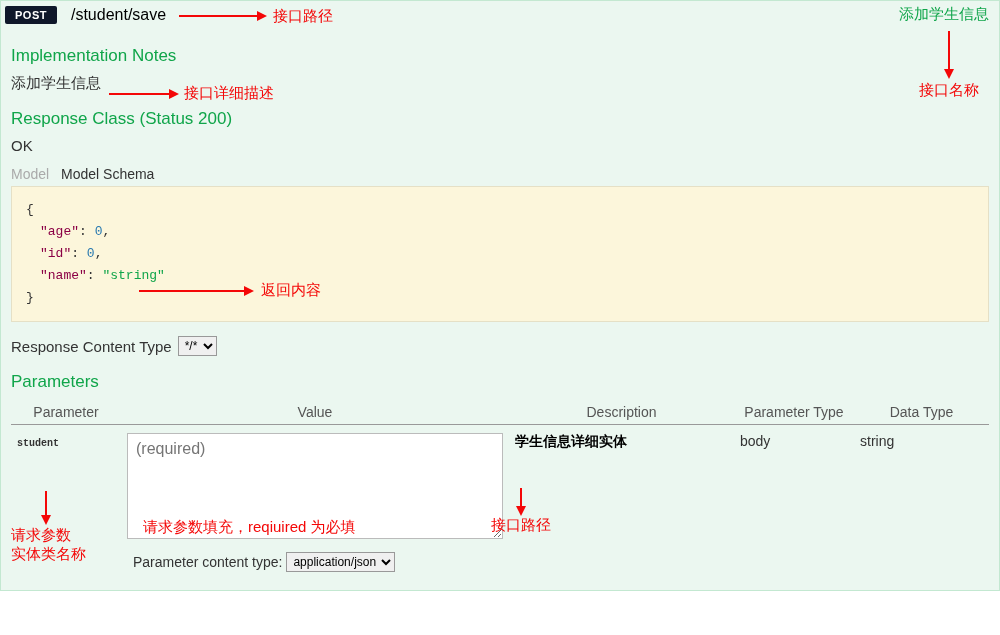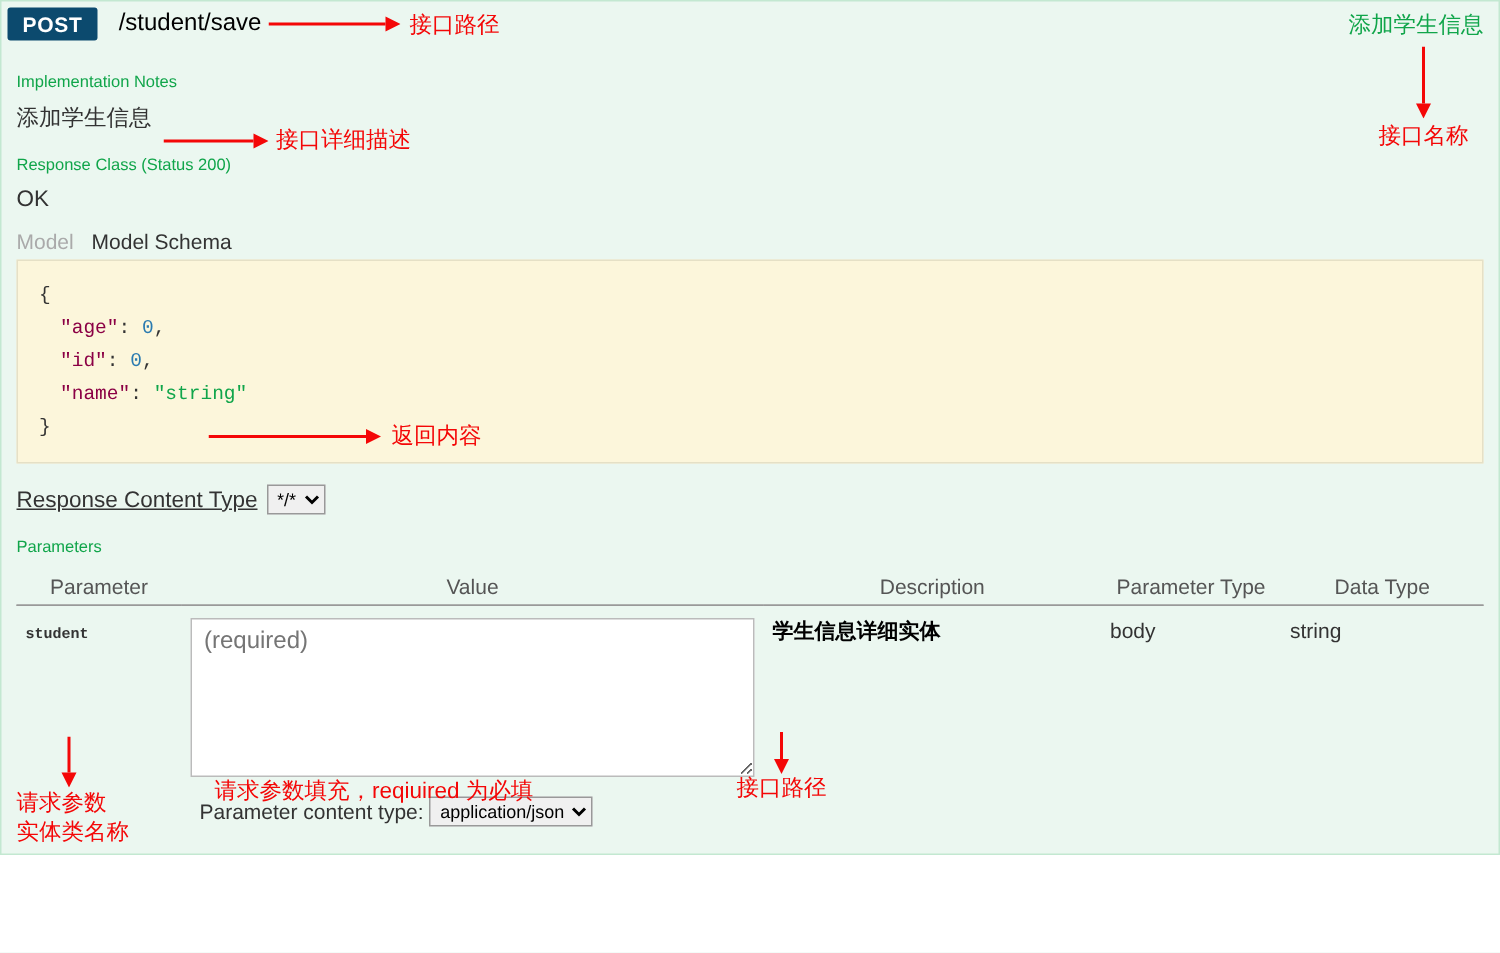--- a/index.html
+++ b/index.html
@@ -15,44 +15,44 @@
       border: 1px solid #c3e8d1;
       padding: 0;
       position: relative;
     }
     .header {
       display: flex;
       align-items: center;
       padding: 4px 10px 4px 4px;
     }
     .method-badge {
-      background: #0c4a6e;
+      background: #0f172a;
       color: #fff;
       font-weight: bold;
-      font-size: 14px;
+      font-size: 11px;
       padding: 3px 10px;
       border-radius: 2px;
       margin-right: 14px;
       letter-spacing: 0.5px;
     }
     .path {
       font-size: 16px;
       color: #000;
       flex: 1;
     }
     .api-name {
       color: #10a54a;
       font-size: 15px;
     }
     .body-section {
       padding: 10px 10px 14px 10px;
     }
     .section-title {
       color: #10a54a;
-      font-size: 11px;
+      font-size: 17px;
       font-weight: normal;
       margin-top: 16px;
       margin-bottom: 8px;
     }
     .section-title.first { margin-top: 8px; }
     .notes-text {
       color: #333;
       font-size: 15px;
       margin-bottom: 6px;
     }
@@ -79,21 +79,21 @@
     .schema-box .colon { color: #333; }
     .schema-box .num { color: #2a7ab0; }
     .schema-box .str { color: #10a54a; }
     .schema-box .indent { margin-left: 14px; }
     .rct-row {
       display: flex;
       align-items: center;
       gap: 6px;
       margin-bottom: 10px;
     }
-    .rct-label { font-size: 15px; text-decoration: underline; }
+    .rct-label { font-size: 15px; }
     select {
       font-size: 12px;
       padding: 1px 2px;
       border: 1px solid #999;
       background: #f0f0f0;
     }
     .params-table {
       width: 100%;
       border-collapse: collapse;
     }

